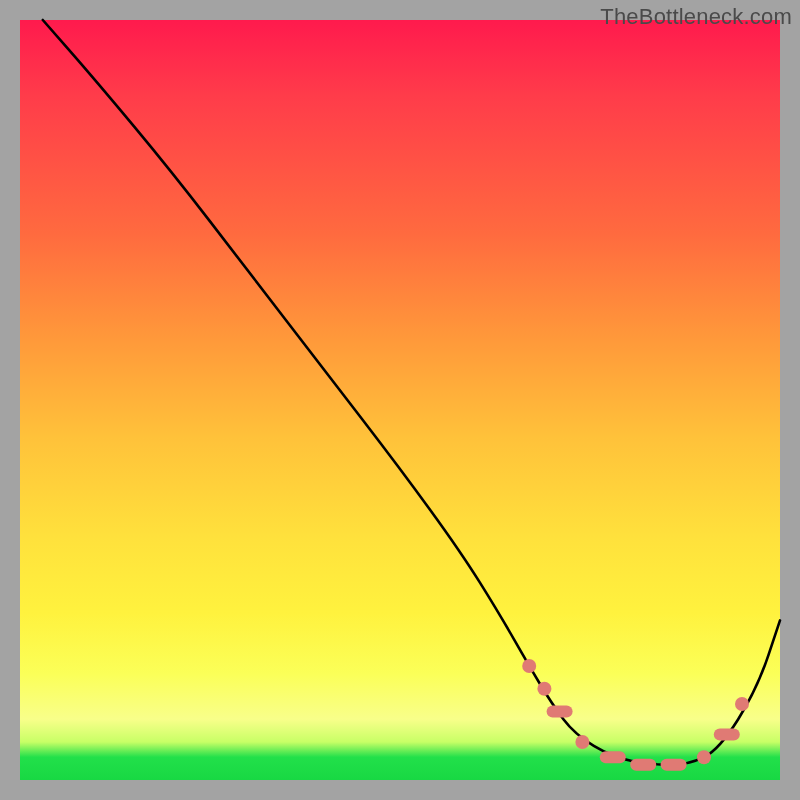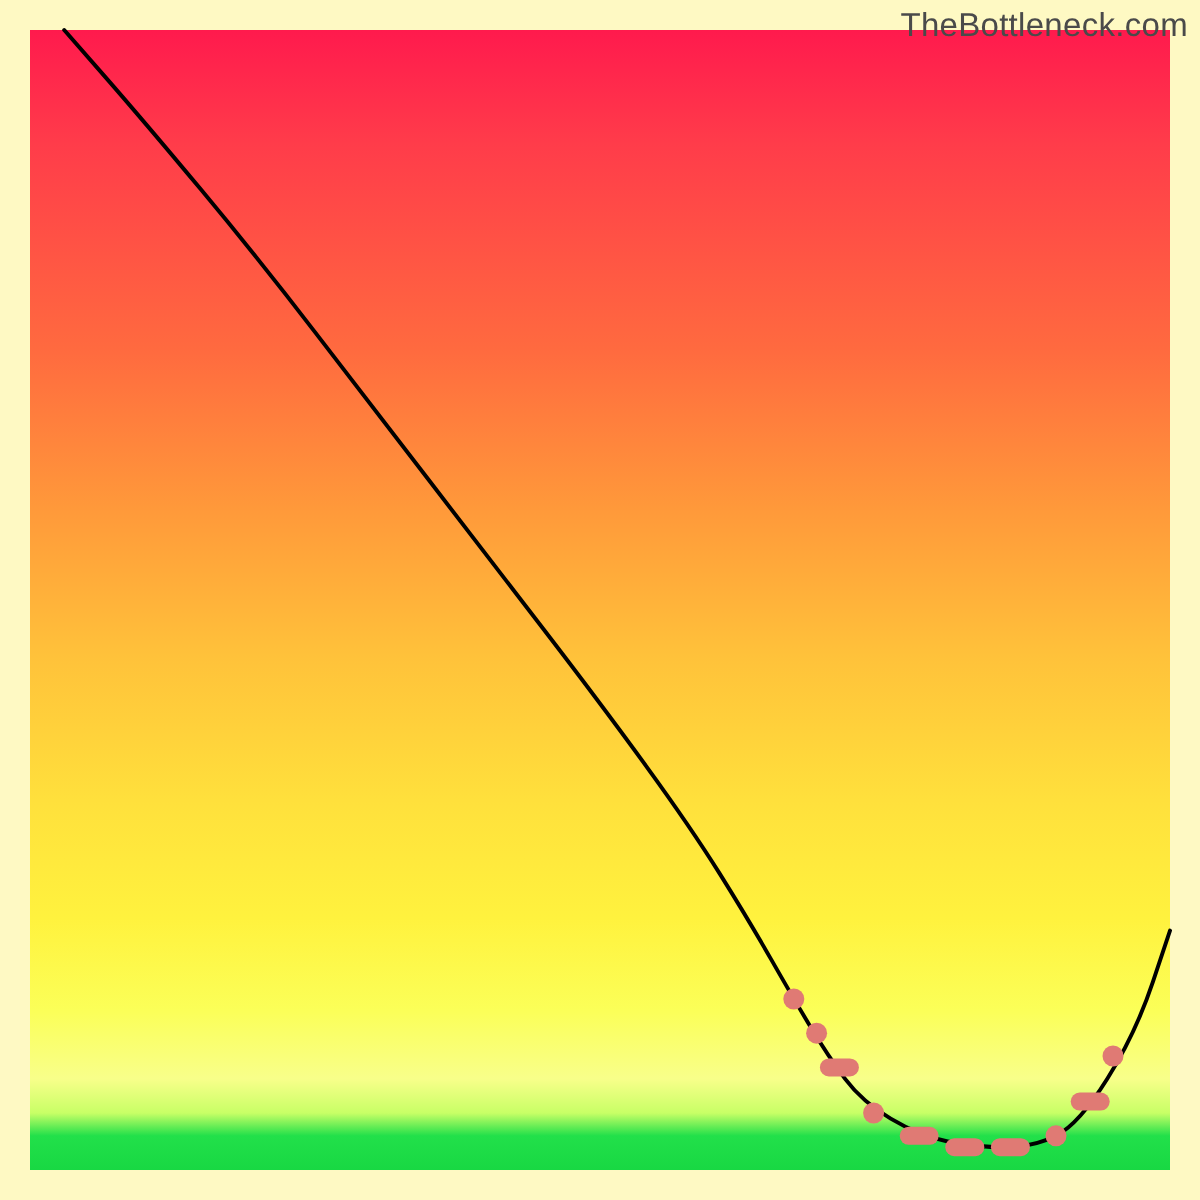--- a/index.html
+++ b/index.html
@@ -8,21 +8,21 @@
     width: 800px;
     height: 800px;
     background: #000;
     overflow: hidden;
     font-family: Arial, Helvetica, sans-serif;
   }
   .frame {
     position: relative;
     width: 800px;
     height: 800px;
-    background: #fef9c3;
+    background: #a3a3a3;
   }
   .plot {
     position: absolute;
     left: 20px;
     top: 20px;
     width: 760px;
     height: 760px;
     
     background: linear-gradient(
       to bottom,

